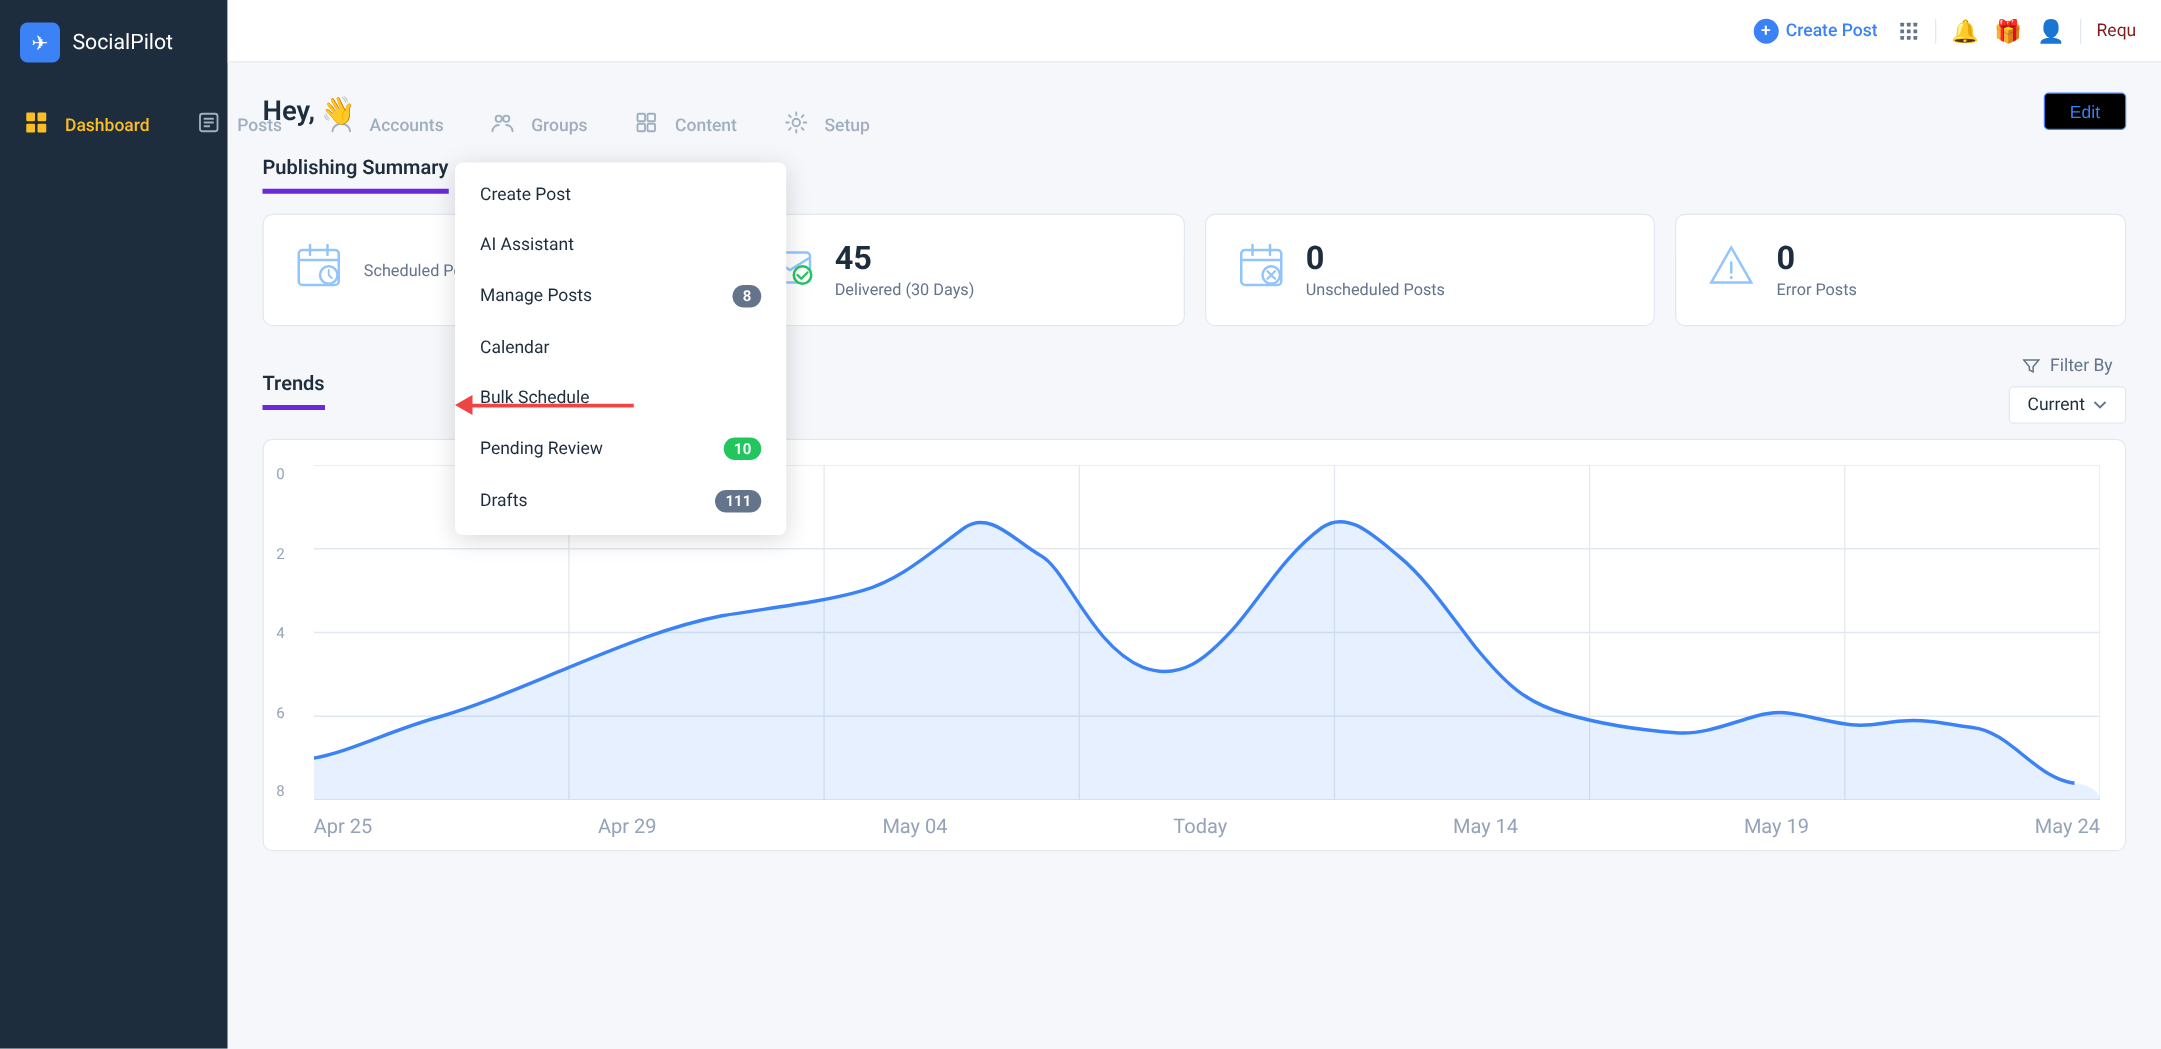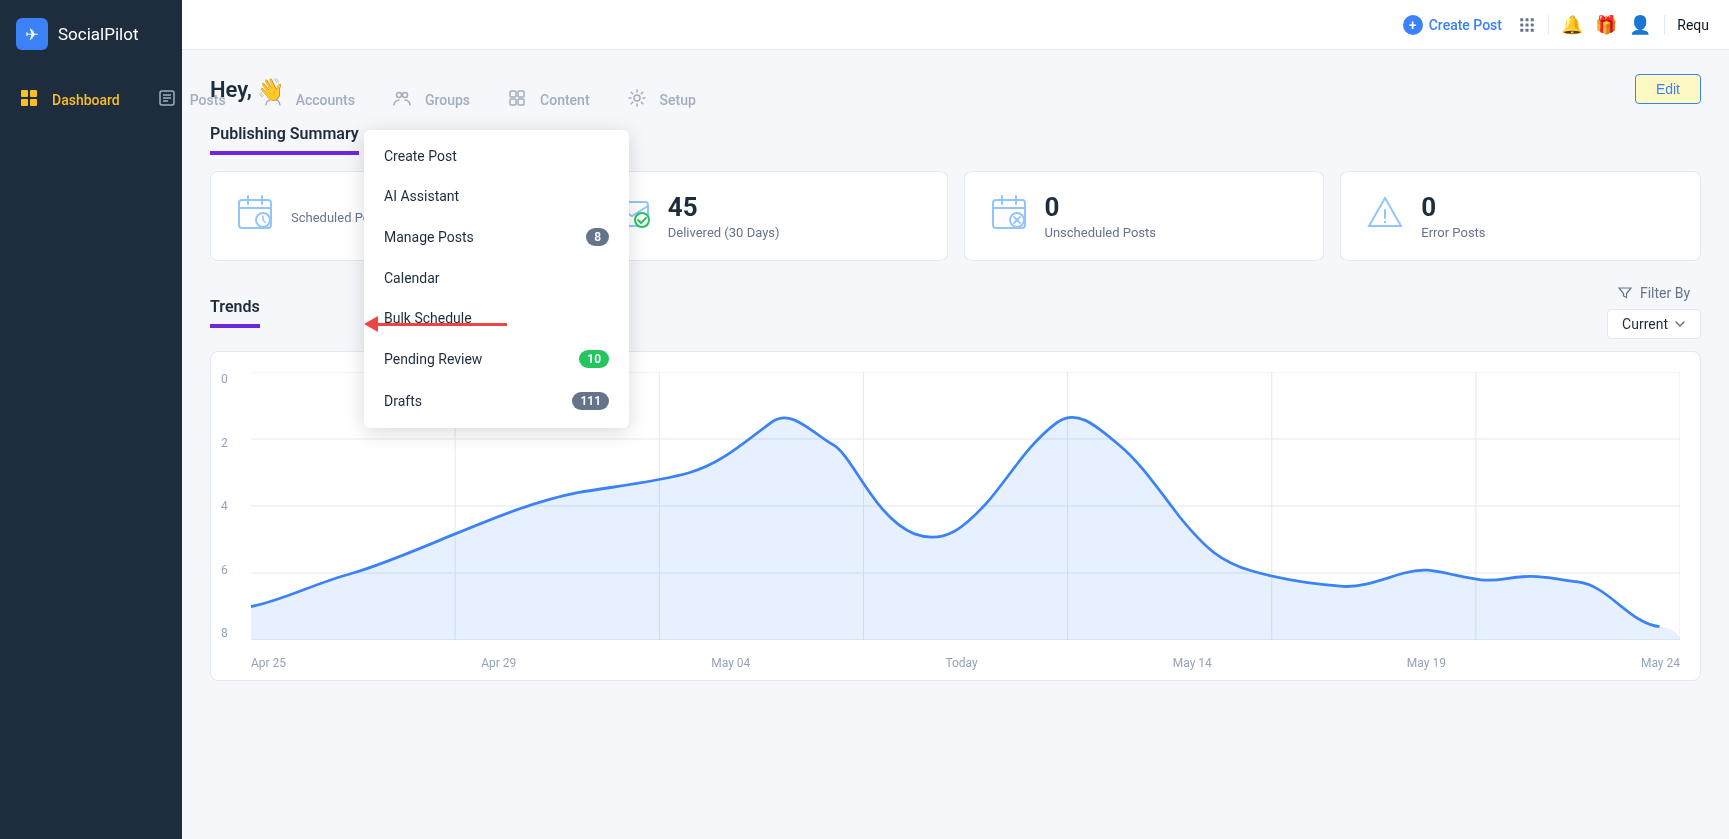--- a/index.html
+++ b/index.html
@@ -108,21 +108,21 @@
       font-size: 18px;
       color: #64748b;
       cursor: pointer;
     }
     .topbar-divider {
       width: 1px;
       height: 20px;
       background: #e2e8f0;
     }
     .requ-text {
-      color: #0f172a;
+      color: #7f1d1d;
       font-size: 14px;
     }
 
     
     .content {
       flex: 1;
       padding: 24px 28px;
       overflow-y: auto;
       position: relative;
     }
@@ -134,21 +134,21 @@
       justify-content: space-between;
       margin-bottom: 20px;
     }
     .hey-text {
       font-size: 22px;
       font-weight: 600;
       color: #1e2d3d;
     }
     .edit-btn {
       border: 1px solid #3b82f6;
-      background: #fef9c3;
+      background: #000000;
       color: #3b82f6;
       padding: 6px 20px;
       border-radius: 4px;
       font-size: 14px;
       cursor: pointer;
     }
 
     
     .section-title {
       font-size: 16px;
@@ -256,21 +256,21 @@
       bottom: 40px;
     }
 
     .chart-x-labels {
       position: absolute;
       bottom: 10px;
       left: 40px;
       right: 20px;
       display: flex;
       justify-content: space-between;
-      font-size: 12px;
+      font-size: 16px;
       color: #94a3b8;
     }
 
     
     .dropdown-menu {
       position: absolute;
       left: 182px;
       top: 130px;
       width: 265px;
       background: white;

